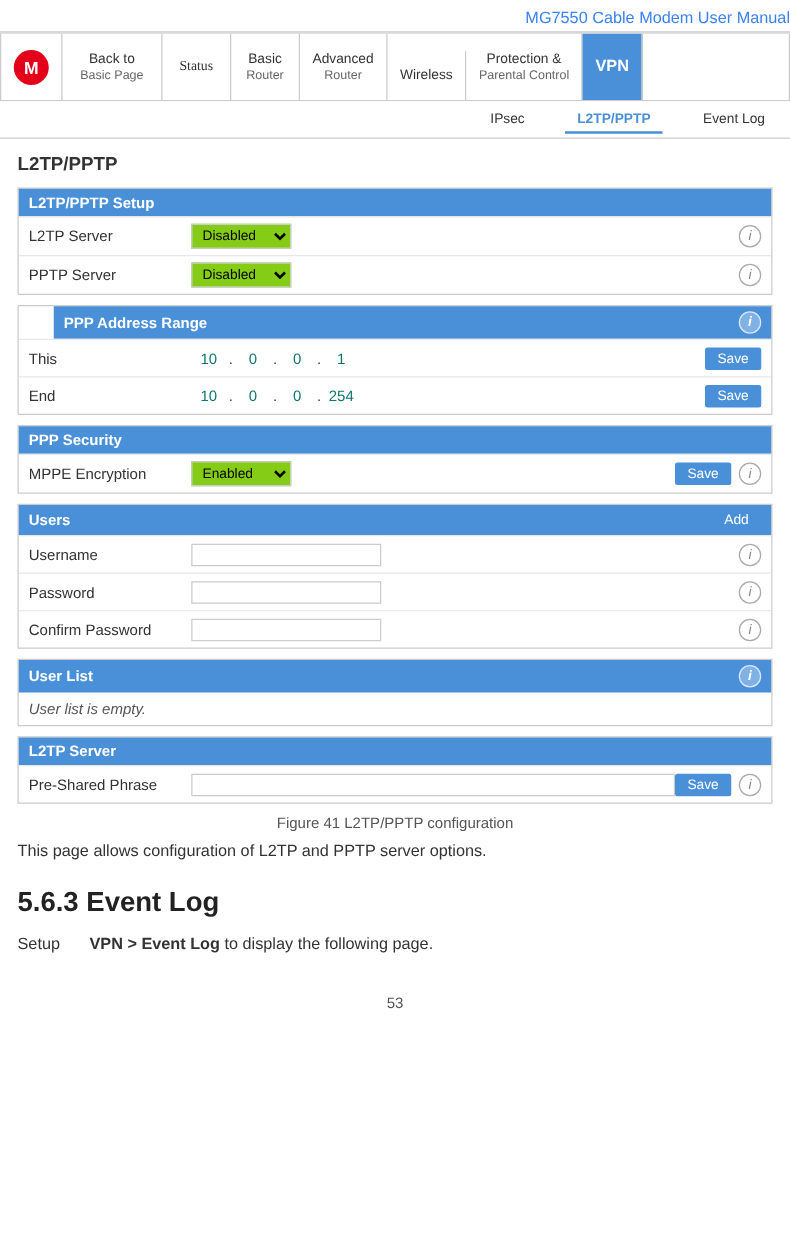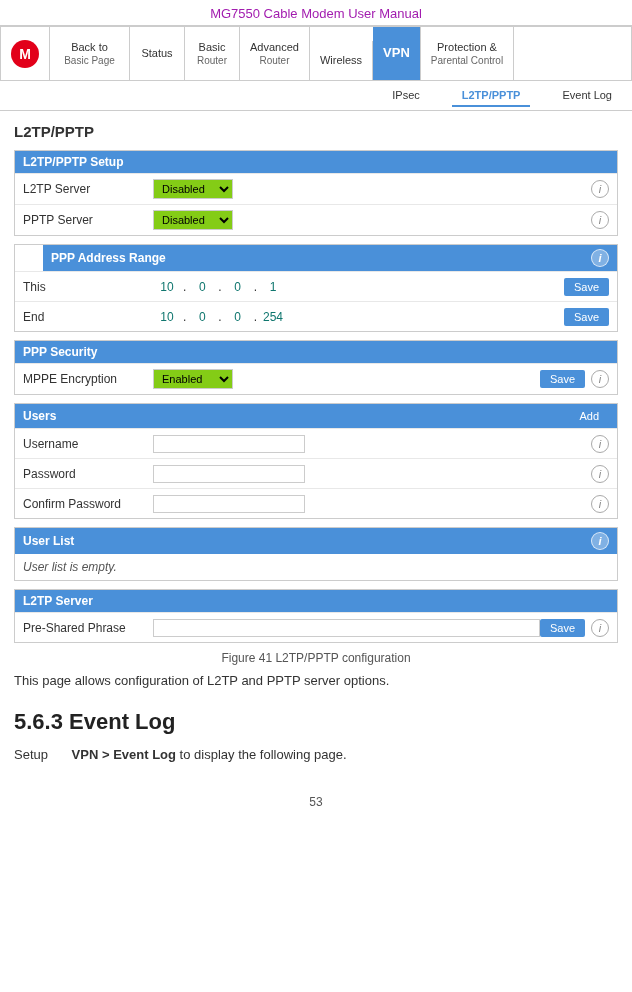--- a/index.html
+++ b/index.html
@@ -5,25 +5,25 @@
     * { box-sizing: border-box; margin: 0; padding: 0; }
     body {
       font-family: Arial, sans-serif;
       font-size: 13px;
       background: #fff;
       width: 632px;
       min-height: 992px;
       color: #333;
     }
     .page-title-bar {
-      text-align: center;
+      text-align: right;
       font-size: 13px;
       padding: 6px 0 4px 0;
       border-bottom: 1px solid #ccc;
-      color: #a21caf;
+      color: #3b82f6;
     }
     
     .nav-bar {
       display: flex;
       align-items: stretch;
       background: #fff;
       border: 1px solid #ccc;
       border-top: none;
       height: 54px;
     }
@@ -54,21 +54,21 @@
       justify-content: center;
       padding: 4px 10px;
       border-right: 1px solid #ccc;
       font-size: 11px;
       color: #333;
       text-align: center;
       cursor: pointer;
       line-height: 1.3;
     }
     .nav-item-back { flex-direction: column; min-width: 80px; }
-    .nav-item-status { min-width: 55px; }
+    .nav-item-status { min-width: 55px; font-family: Liberation Serif, serif; }
     .nav-item-basic { min-width: 55px; }
     .nav-item-advanced { min-width: 65px; }
     .nav-item-wireless { min-width: 60px; margin-top: 14px; }
     .nav-item-protection { min-width: 90px; }
     .nav-item-vpn { min-width: 40px; background: #4a90d9; color: white; font-weight: bold; font-size: 13px; }
 
     
     .sub-nav {
       display: flex;
       justify-content: flex-end;
@@ -257,26 +257,26 @@
     <span>Basic</span>
     <span style="font-size:10px;color:#666;">Router</span>
   </div>
   <div class="nav-item nav-item-advanced">
     <span>Advanced</span>
     <span style="font-size:10px;color:#666;">Router</span>
   </div>
   <div class="nav-item nav-item-wireless">
     <span>Wireless</span>
   </div>
-  <div class="nav-item nav-item-vpn">
-    <span>VPN</span>
-  </div>
   <div class="nav-item nav-item-protection">
     <span>Protection &amp;</span>
     <span style="font-size:10px;color:#666;">Parental Control</span>
+  </div>
+  <div class="nav-item nav-item-vpn">
+    <span>VPN</span>
   </div>
 </div>
 
 <div class="sub-nav">
   <div class="sub-nav-item">
     <span>IPsec</span>
   </div>
   <div class="sub-nav-item active">
     <span>L2TP/PPTP</span>
   </div>

